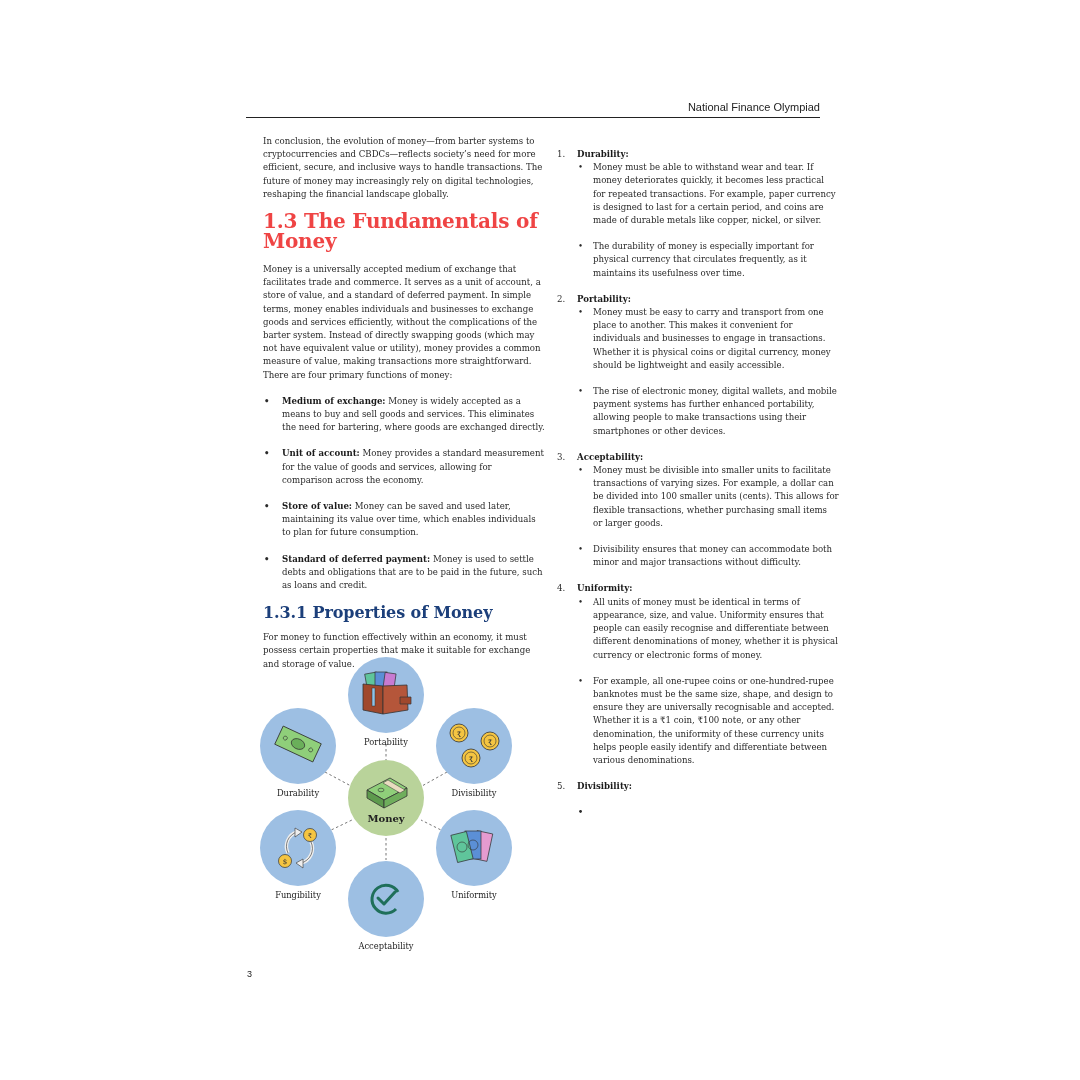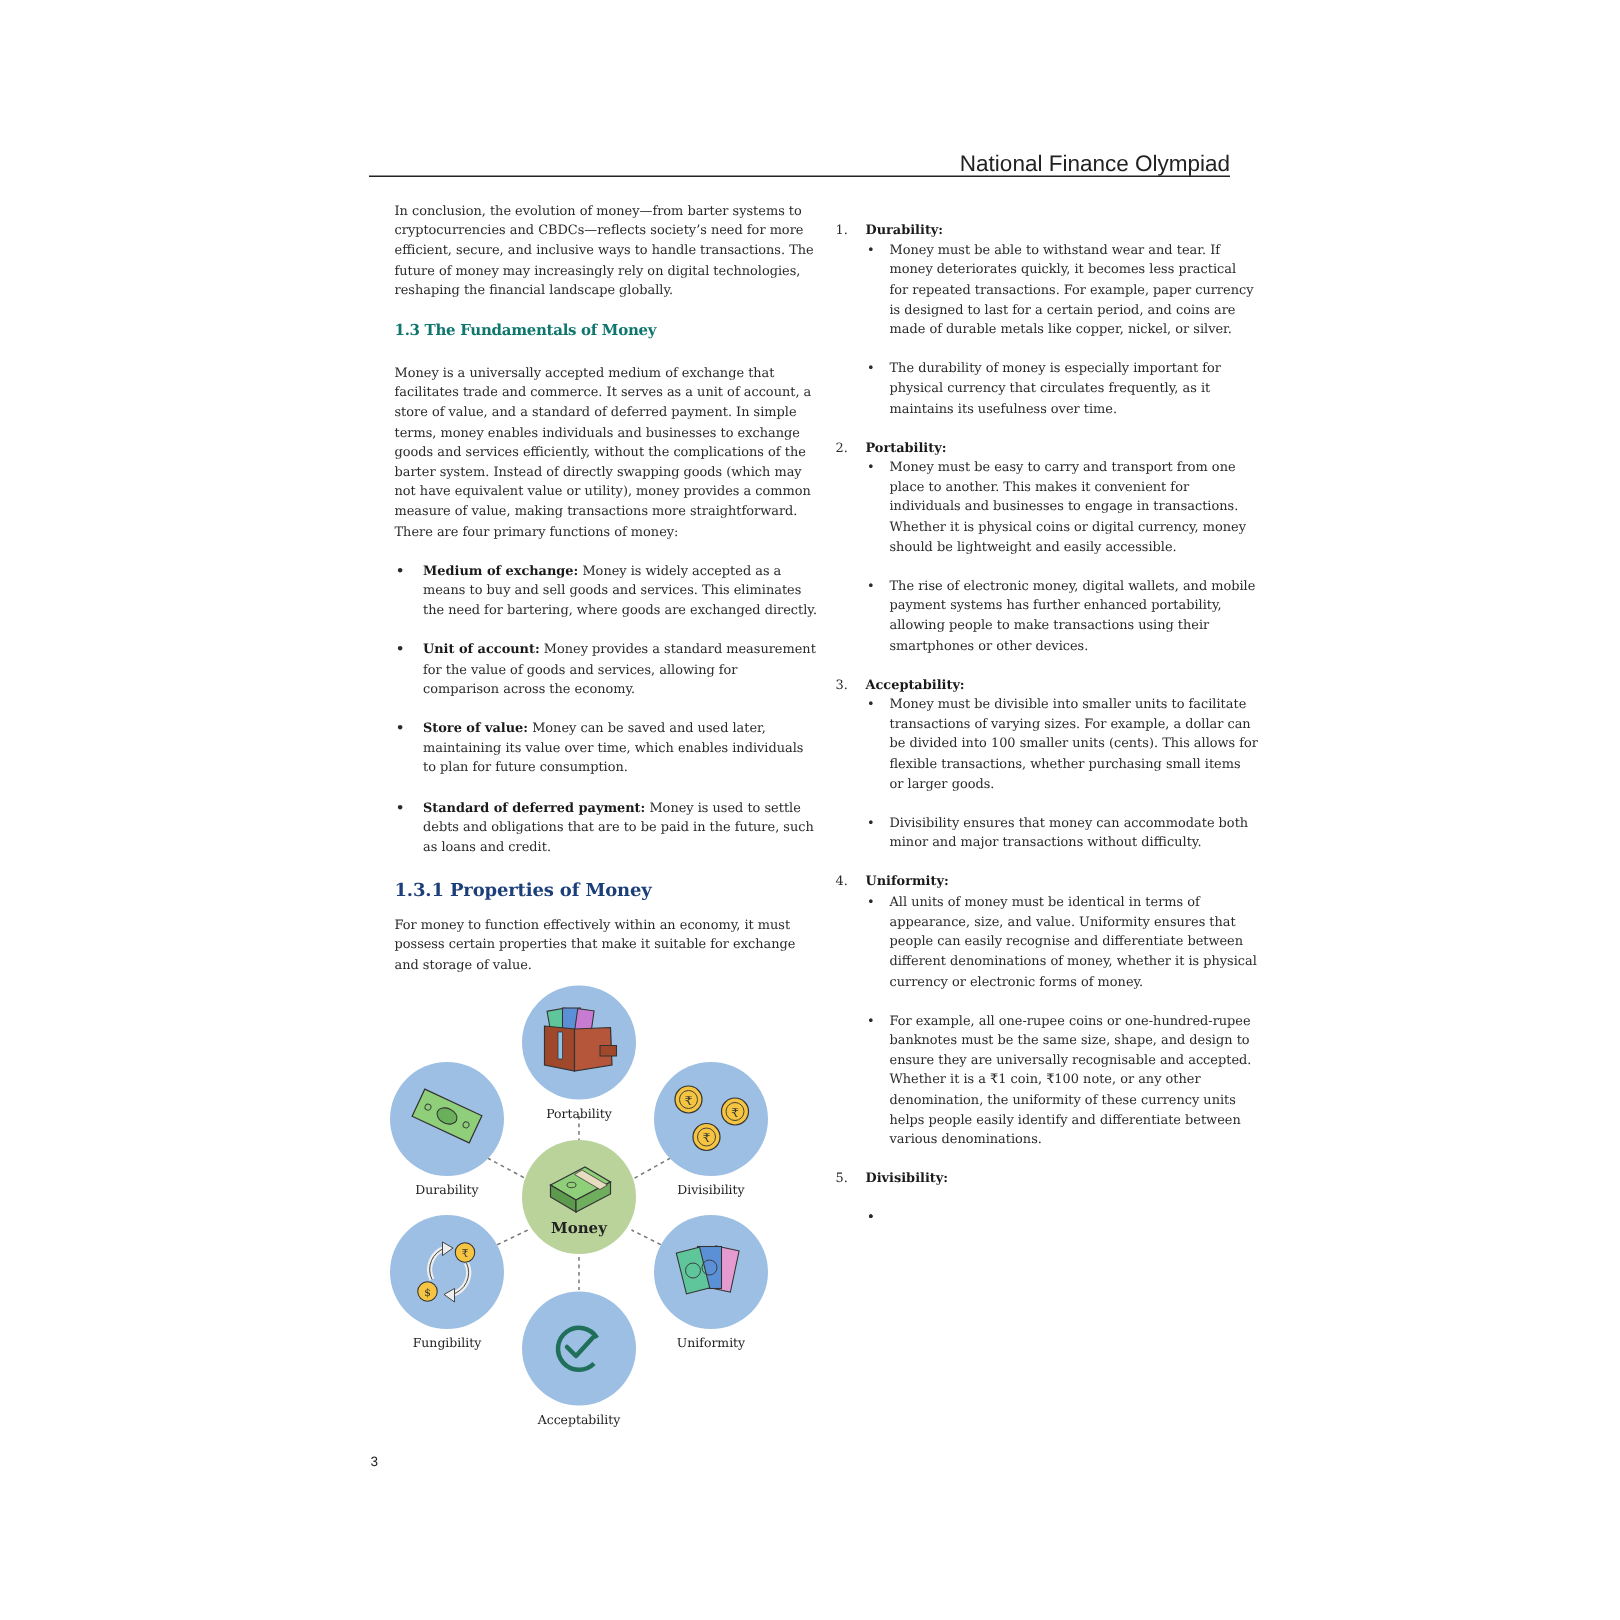--- a/index.html
+++ b/index.html
@@ -1,24 +1,24 @@
 <!DOCTYPE html>
 <html><head>
 <meta charset="utf-8">
 <style>
   html, body { margin:0; padding:0; background:#ffffff; }
   body { width:1080px; height:1080px; position:relative; overflow:hidden; font-family:"DejaVu Serif", serif; color:#2a2a2a; }
-  .header-title { position:absolute; right:260px; top:101px; font-family:"Liberation Sans", sans-serif; font-size:15px; color:#222; }
+  .header-title { position:absolute; right:260px; top:101px; font-family:"Liberation Sans", sans-serif; font-size:11px; color:#222; }
   .header-rule { position:absolute; left:246px; top:117px; width:574px; height:1px; background:#222; }
   .col { position:absolute; font-size:8.6px; line-height:13.2px;margin-left:16px; }
   .left { left:247px; top:135px; width:282px; }
   .right { left:541px; top:135px; width:282px; }
   p { margin:0; }
-  .h2 { font-family:"DejaVu Serif", serif; font-weight:bold; color:#0f766e; font-size:10px; line-height:20px; margin:10px 0 12px 0; letter-spacing:-0.2px; }
-  .h3 { font-family:"DejaVu Serif", serif; font-weight:bold; color:#1c3f7a; font-size:12px; line-height:16px; margin:12px 0 10px 0; letter-spacing:-0.1px; }
+  .h2 { font-family:"DejaVu Serif", serif; font-weight:bold; color:#ef4444; font-size:20px; line-height:20px; margin:10px 0 12px 0; letter-spacing:-0.2px; }
+  .h3 { font-family:"DejaVu Serif", serif; font-weight:bold; color:#1c3f7a; font-size:16px; line-height:16px; margin:12px 0 10px 0; letter-spacing:-0.1px; }
   .fn-list { list-style:none; margin:13px 0 0 0; padding:0; }
   .fn-list li { position:relative; padding-left:19px; margin-bottom:13px; }
   .fn-list li .bul { position:absolute; left:1px; top:0; font-weight:bold; }
   b { font-weight:bold; color:#1a1a1a; }
   .props { list-style:none; margin:13px 0 0 0; padding:0; }
   .props > li { position:relative; padding-left:20px; margin-bottom:13px; }
   .props > li .num { position:absolute; left:0; top:0; }
   .props ul { list-style:none; margin:0; padding:0; }
   .props ul li { position:relative; padding-left:16px; margin-bottom:13px; }
   .props ul li .dot { position:absolute; left:1px; top:0; }

